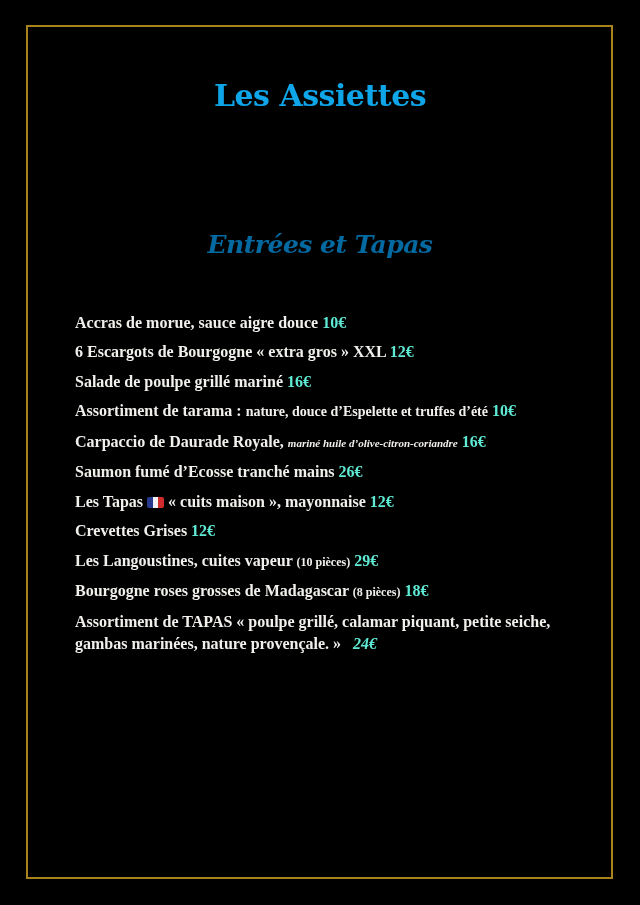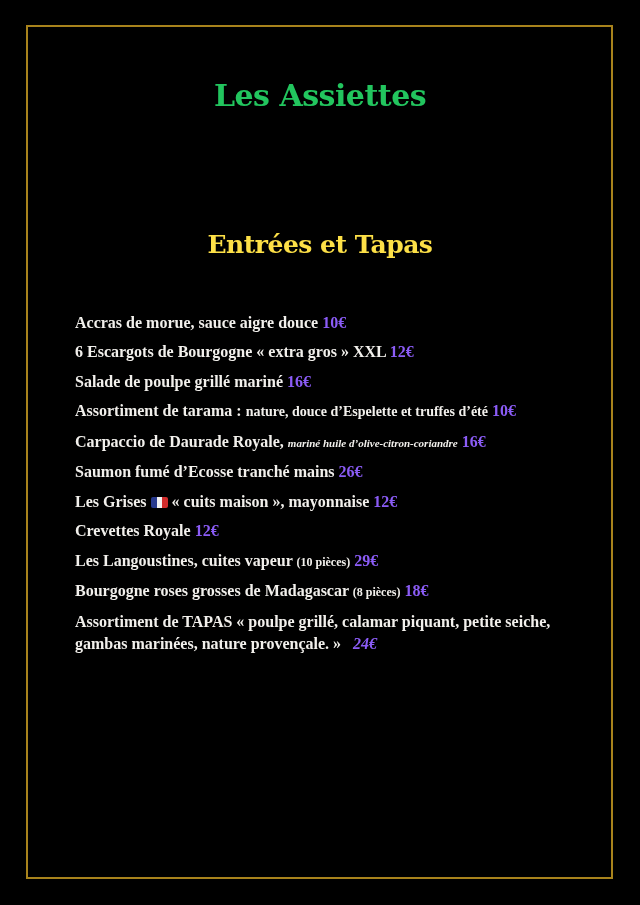--- a/index.html
+++ b/index.html
@@ -19,47 +19,48 @@
   }
   .title {
     margin: 0;
     padding-top: 76px;
     text-align: center;
     font-family: "DejaVu Serif", serif;
     font-weight: bold;
     font-size: 30px;
     line-height: 1.3;
     letter-spacing: -0.5px;
-    color: #22c55e;
+    color: #0ea5e9;
   }
   .section-heading {
     margin: 114px 0 0 0;
     text-align: center;
     font-family: "DejaVu Serif", serif;
     font-weight: bold;
     font-size: 25px;
     line-height: 1.3;
     letter-spacing: -0.5px;
-    color: #fde047;
+    color: #0369a1;
+    font-style: italic;
   }
   .menu {
     margin: 50px 38px 0 75px;
     font-family: "Liberation Serif", serif;
     font-weight: bold;
     font-size: 16px;
     color: #f2f0ec;
   }
   .item {
     line-height: 22px;
     margin-bottom: 7.5px;
   }
   .detail { font-size: 14px; }
   .detail-italic { font-style: italic; font-size: 11px; }
   .pieces { font-size: 12px; }
-  .price { color: #8b5cf6; }
+  .price { color: #5eead4; }
   .price-italic { font-style: italic; }
   .gap { margin-left: 8px; }
   .line { display: block; font-family: Liberation Serif, serif; }
   .flag-icon {
     display: inline-block;
     width: 17px;
     height: 11px;
     border-radius: 2px;
     vertical-align: -1px;
     background: linear-gradient(90deg,
@@ -106,28 +107,28 @@
       <span class="detail-italic">mariné huile d’olive-citron-coriandre</span>
       <span class="price">16€</span>
     </div>
 
     <div class="item">
       <span>Saumon fumé d’Ecosse tranché mains</span>
       <span class="price">26€</span>
     </div>
 
     <div class="item">
-      <span>Les Grises</span>
+      <span>Les Tapas</span>
       <span class="flag-icon"></span>
       <span>« cuits maison », mayonnaise</span>
       <span class="price">12€</span>
     </div>
 
     <div class="item">
-      <span>Crevettes Royale</span>
+      <span>Crevettes Grises</span>
       <span class="price">12€</span>
     </div>
 
     <div class="item">
       <span>Les Langoustines, cuites vapeur</span>
       <span class="pieces">(10 pièces)</span>
       <span class="price">29€</span>
     </div>
 
     <div class="item">

